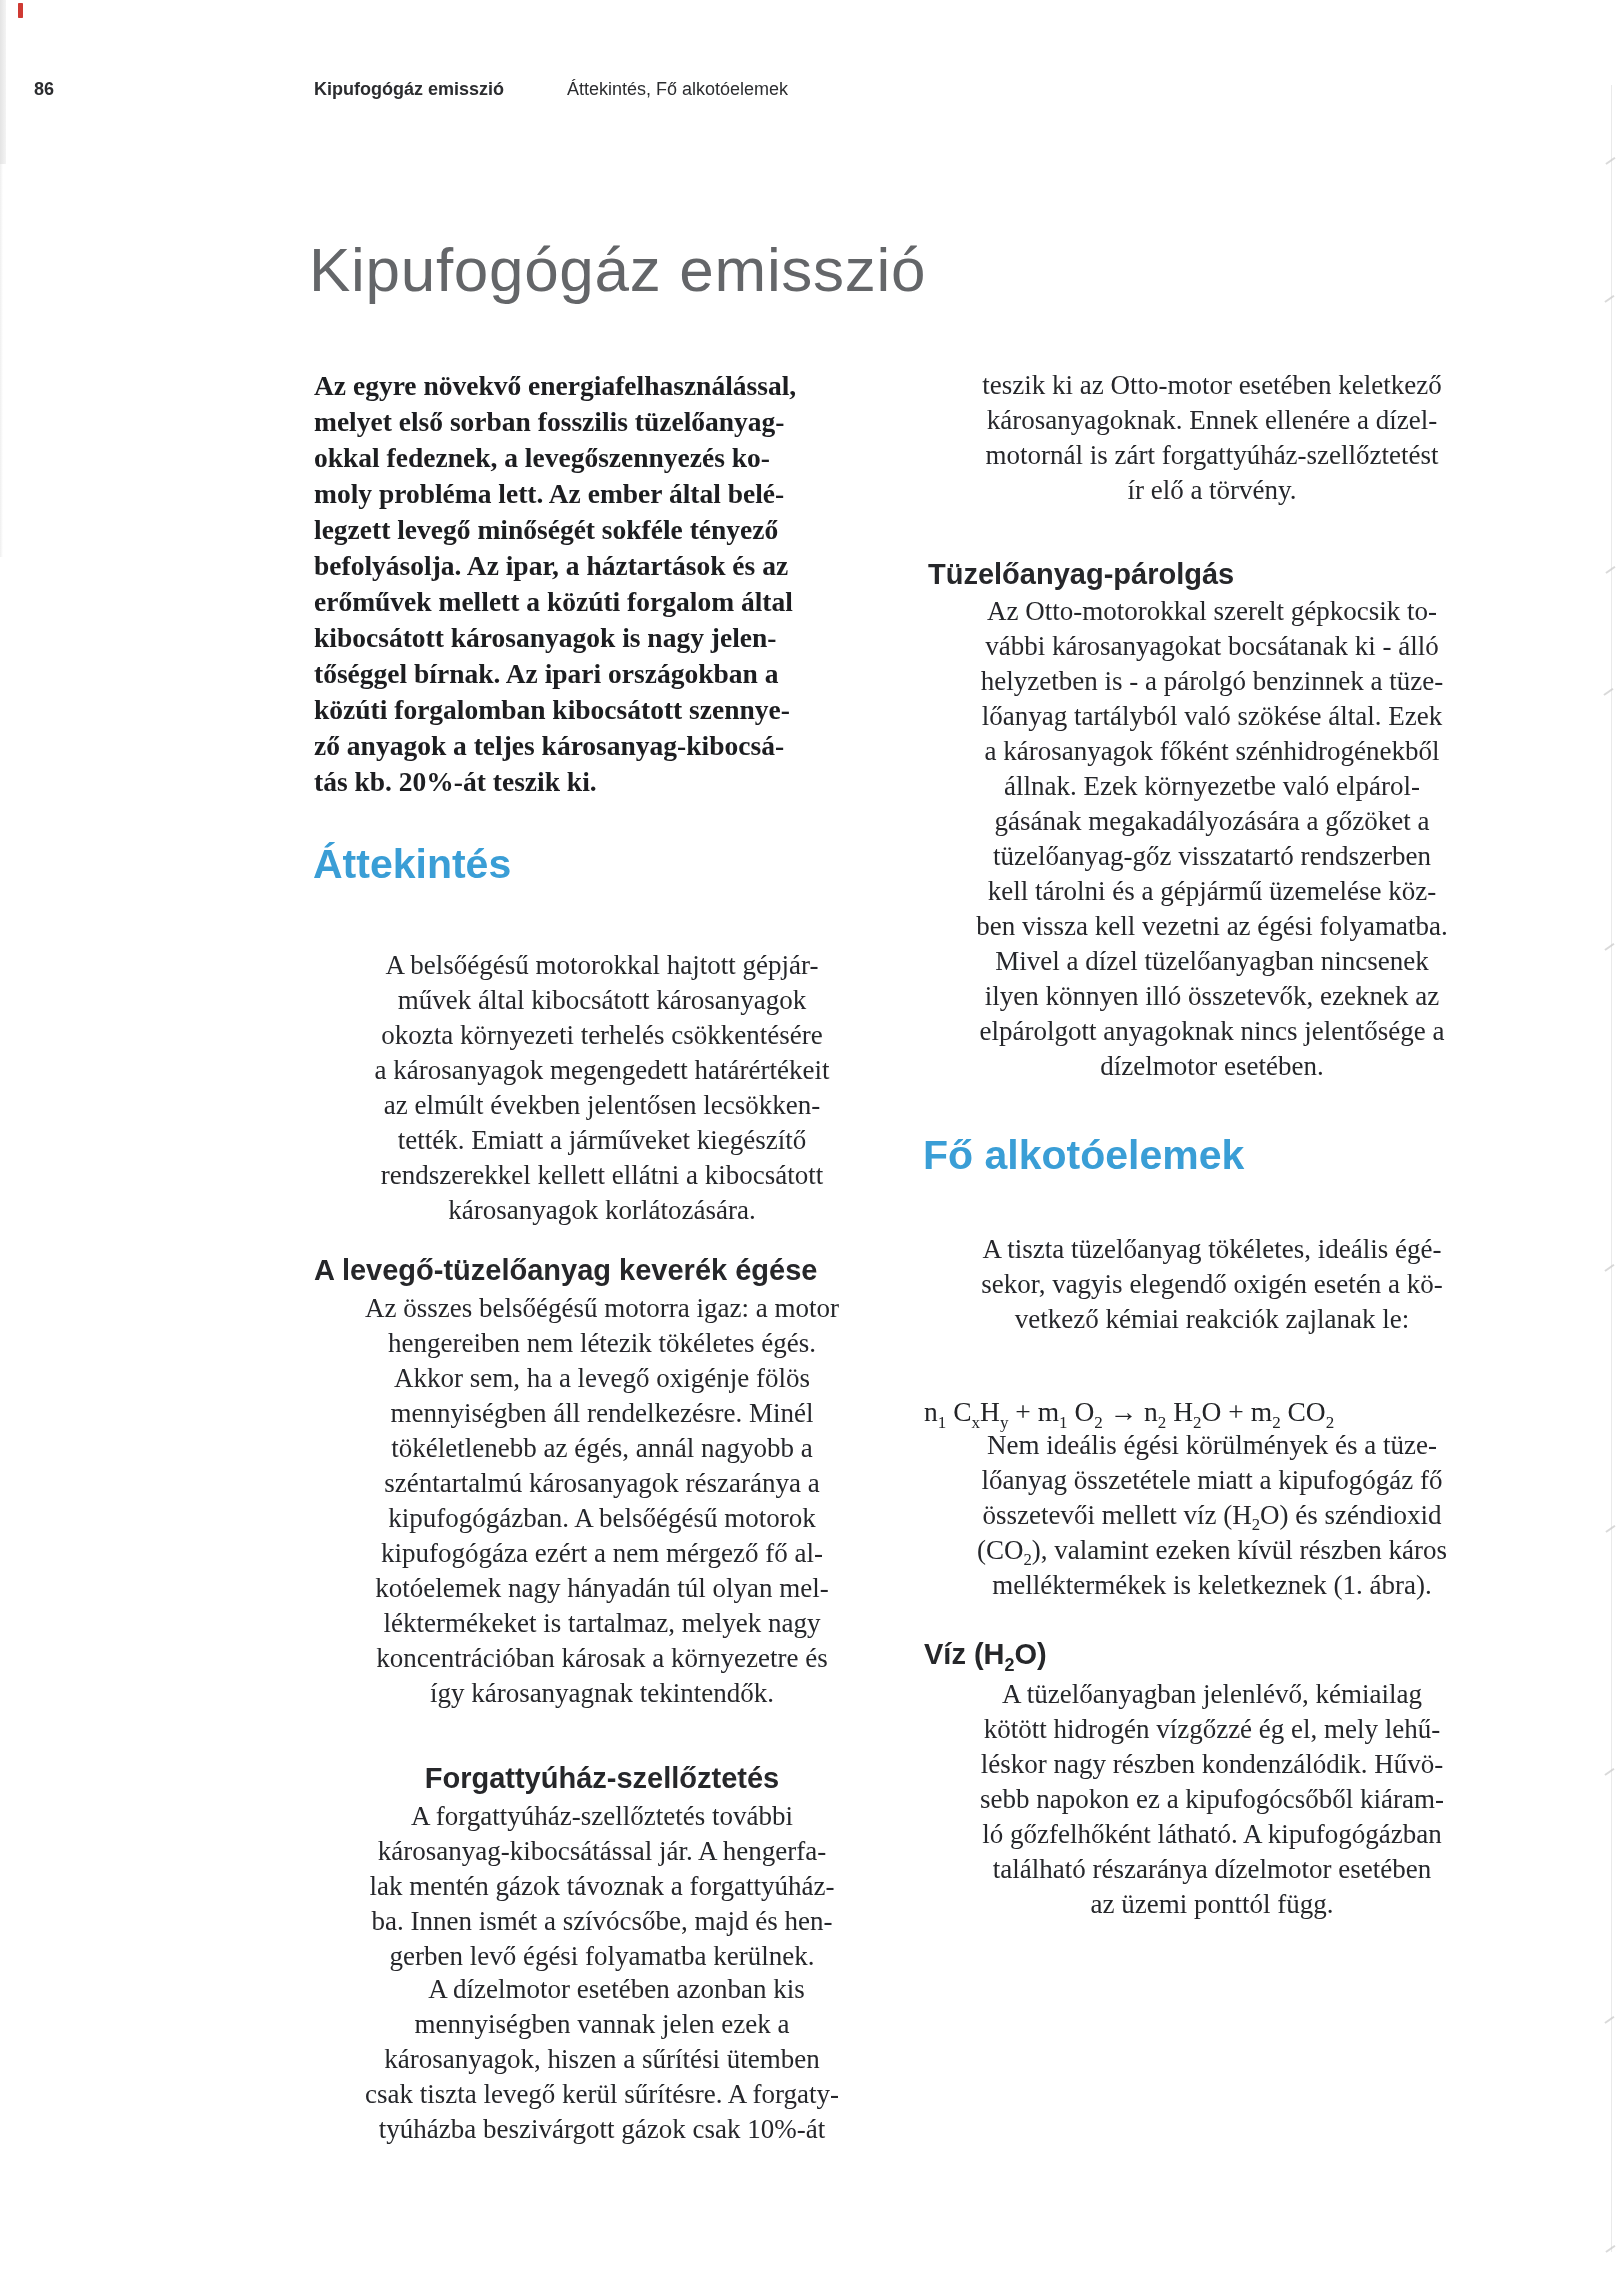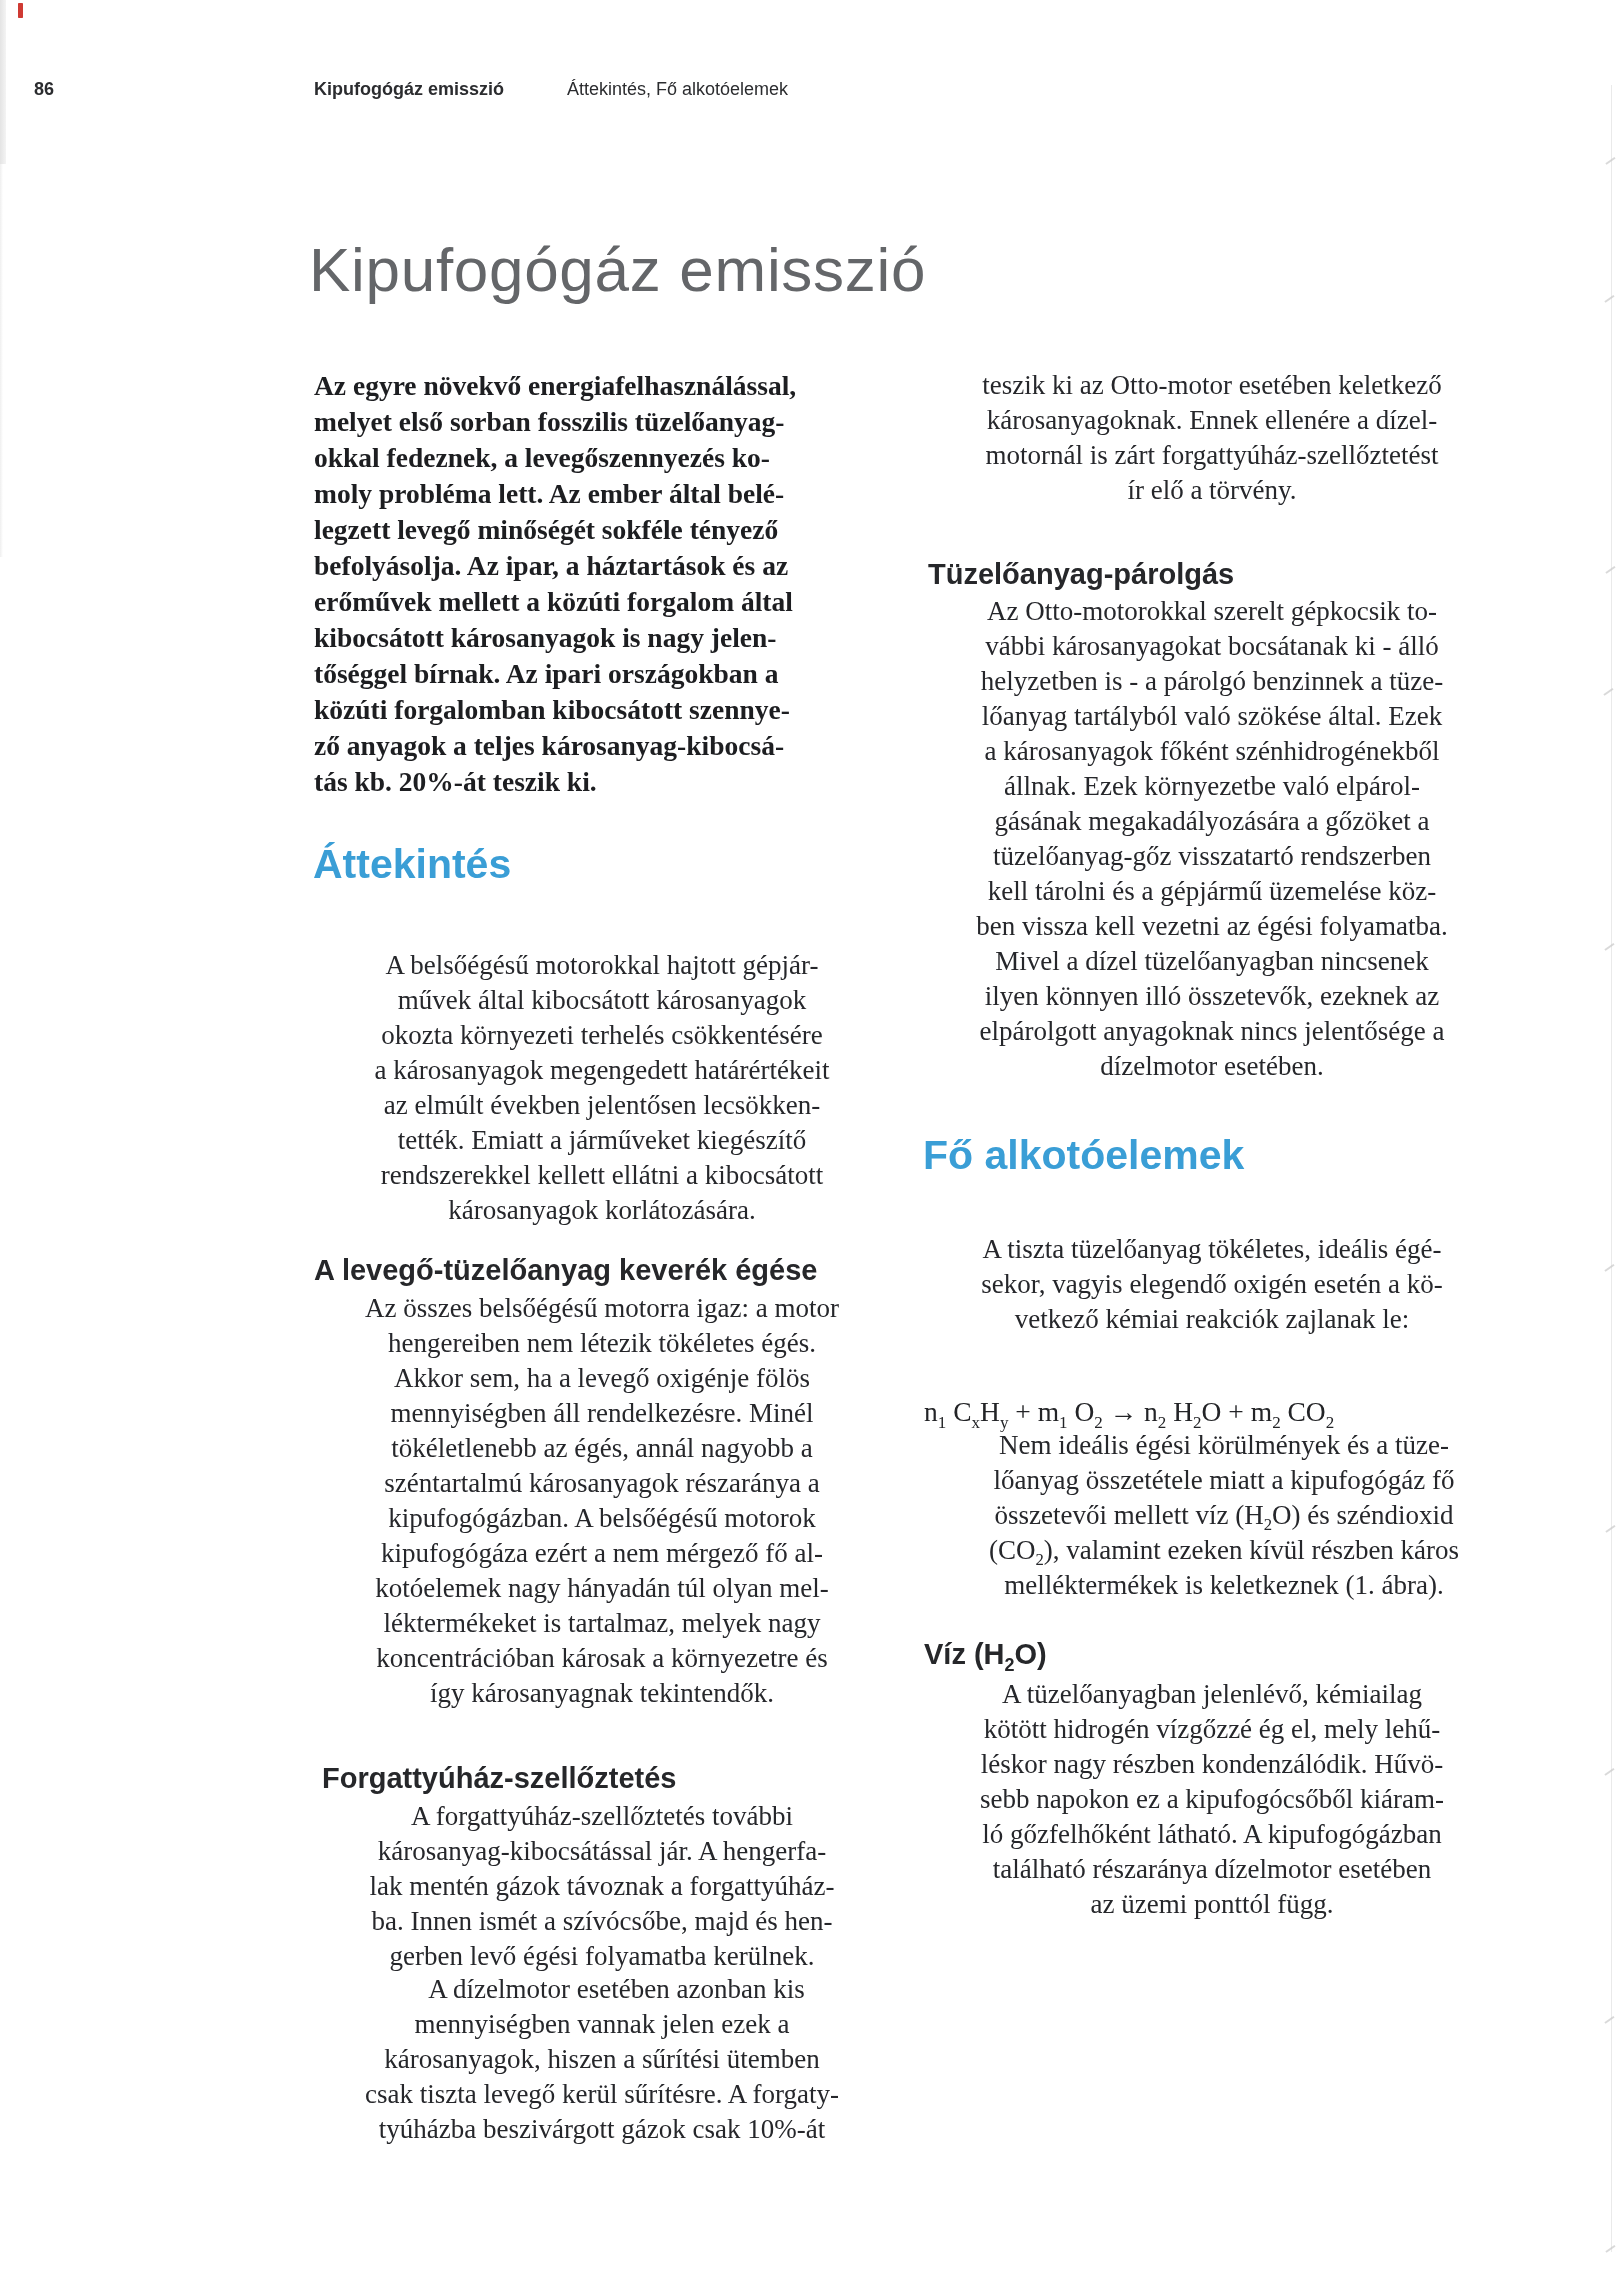--- a/index.html
+++ b/index.html
@@ -96,36 +96,36 @@
 <div class="blk bold-intro" style="left:314px; top:368px;">Az egyre növekvő energiafelhasználással,<br>melyet első sorban fosszilis tüzelőanyag-<br>okkal fedeznek, a levegőszennyezés ko-<br>moly probléma lett. Az ember által belé-<br>legzett levegő minőségét sokféle tényező<br>befolyásolja. Az ipar, a háztartások és az<br>erőművek mellett a közúti forgalom által<br>kibocsátott károsanyagok is nagy jelen-<br>tőséggel bírnak. Az ipari országokban a<br>közúti forgalomban kibocsátott szennye-<br>ző anyagok a teljes károsanyag-kibocsá-<br>tás kb. 20%-át teszik ki.</div>
 
 <div class="blk h-blue" style="left: 313px; top: 843px; color: rgb(58, 158, 214);">Áttekintés</div>
 
 <div class="blk body-text" style="left:314px; top:948px;">A belsőégésű motorokkal hajtott gépjár-<br>művek által kibocsátott károsanyagok<br>okozta környezeti terhelés csökkentésére<br>a károsanyagok megengedett határértékeit<br>az elmúlt években jelentősen lecsökken-<br>tették. Emiatt a járműveket kiegészítő<br>rendszerekkel kellett ellátni a kibocsátott<br>károsanyagok korlátozására.</div>
 
 <div class="blk h-sub" style="left:314px; top:1254px;">A levegő-tüzelőanyag keverék égése</div>
 
 <div class="blk body-text" style="left:314px; top:1291px;">Az összes belsőégésű motorra igaz: a motor<br>hengereiben nem létezik tökéletes égés.<br>Akkor sem, ha a levegő oxigénje fölös<br>mennyiségben áll rendelkezésre. Minél<br>tökéletlenebb az égés, annál nagyobb a<br>széntartalmú károsanyagok részaránya a<br>kipufogógázban. A belsőégésű motorok<br>kipufogógáza ezért a nem mérgező fő al-<br>kotóelemek nagy hányadán túl olyan mel-<br>léktermékeket is tartalmaz, melyek nagy<br>koncentrációban károsak a környezetre és<br>így károsanyagnak tekintendők.</div>
 
-<div class="blk h-sub" style="left:322px; top:1762px;">Forgattyúház-szellőztetés</div>
+<div class="blk h-sub" style="left:314px; top:1762px;text-align:center;">Forgattyúház-szellőztetés</div>
 
 <div class="blk body-text" style="left:314px; top:1799px;">A forgattyúház-szellőztetés további<br>károsanyag-kibocsátással jár. A hengerfa-<br>lak mentén gázok távoznak a forgattyúház-<br>ba. Innen ismét a szívócsőbe, majd és hen-<br>gerben levő égési folyamatba kerülnek.</div>
 
 <div class="blk body-text indent-first" style="left:314px; top:1972px;">A dízelmotor esetében azonban kis<br>mennyiségben vannak jelen ezek a<br>károsanyagok, hiszen a sűrítési ütemben<br>csak tiszta levegő kerül sűrítésre. A forgaty-<br>tyúházba beszivárgott gázok csak 10%-át</div>
 
 <div class="blk body-text" style="left:924px; top:368px;">teszik ki az Otto-motor esetében keletkező<br>károsanyagoknak. Ennek ellenére a dízel-<br>motornál is zárt forgattyúház-szellőztetést<br>ír elő a törvény.</div>
 
 <div class="blk h-sub" style="left:928px; top:558px;">Tüzelőanyag-párolgás</div>
 
 <div class="blk body-text" style="left:924px; top:594px;">Az Otto-motorokkal szerelt gépkocsik to-<br>vábbi károsanyagokat bocsátanak ki - álló<br>helyzetben is - a párolgó benzinnek a tüze-<br>lőanyag tartályból való szökése által. Ezek<br>a károsanyagok főként szénhidrogénekből<br>állnak. Ezek környezetbe való elpárol-<br>gásának megakadályozására a gőzöket a<br>tüzelőanyag-gőz visszatartó rendszerben<br>kell tárolni és a gépjármű üzemelése köz-<br>ben vissza kell vezetni az égési folyamatba.<br>Mivel a dízel tüzelőanyagban nincsenek<br>ilyen könnyen illó összetevők, ezeknek az<br>elpárolgott anyagoknak nincs jelentősége a<br>dízelmotor esetében.</div>
 
 <div class="blk h-blue" style="left: 923px; top: 1134px; color: rgb(58, 158, 214);">Fő alkotóelemek</div>
 
 <div class="blk body-text" style="left:924px; top:1232px;">A tiszta tüzelőanyag tökéletes, ideális égé-<br>sekor, vagyis elegendő oxigén esetén a kö-<br>vetkező kémiai reakciók zajlanak le:</div>
 
 <div class="blk formula" style="left:924px; top:1365px;">n<sub>1</sub> C<sub>x</sub>H<sub>y</sub> + m<sub>1</sub> O<sub>2</sub> → n<sub>2</sub> H<sub>2</sub>O + m<sub>2</sub> CO<sub>2</sub></div>
 
-<div class="blk body-text" style="left:924px; top:1428px;margin-left:12px;">Nem ideális égési körülmények és a tüze-<br>lőanyag összetétele miatt a kipufogógáz fő<br>összetevői mellett víz (H<sub>2</sub>O) és széndioxid<br>(CO<sub>2</sub>), valamint ezeken kívül részben káros<br>melléktermékek is keletkeznek (1. ábra).</div>
+<div class="blk body-text" style="left:924px; top:1428px;">Nem ideális égési körülmények és a tüze-<br>lőanyag összetétele miatt a kipufogógáz fő<br>összetevői mellett víz (H<sub>2</sub>O) és széndioxid<br>(CO<sub>2</sub>), valamint ezeken kívül részben káros<br>melléktermékek is keletkeznek (1. ábra).</div>
 
 <div class="blk h-sub" style="left:924px; top:1638px;">Víz (H<sub>2</sub>O)</div>
 
 <div class="blk body-text" style="left:924px; top:1677px;">A tüzelőanyagban jelenlévő, kémiailag<br>kötött hidrogén vízgőzzé ég el, mely lehű-<br>léskor nagy részben kondenzálódik. Hűvö-<br>sebb napokon ez a kipufogócsőből kiáram-<br>ló gőzfelhőként látható. A kipufogógázban<br>található részaránya dízelmotor esetében<br>az üzemi ponttól függ.</div>
 
 
 </body></html>

